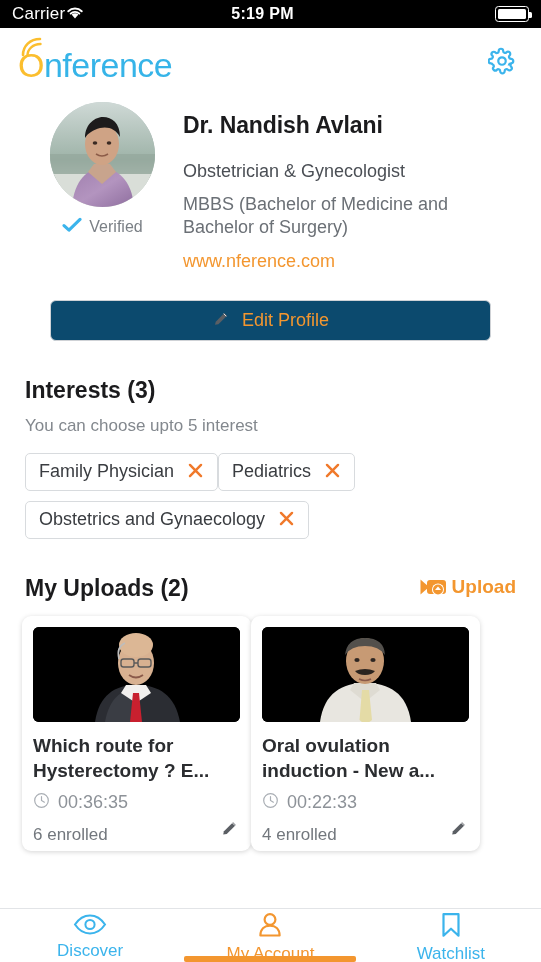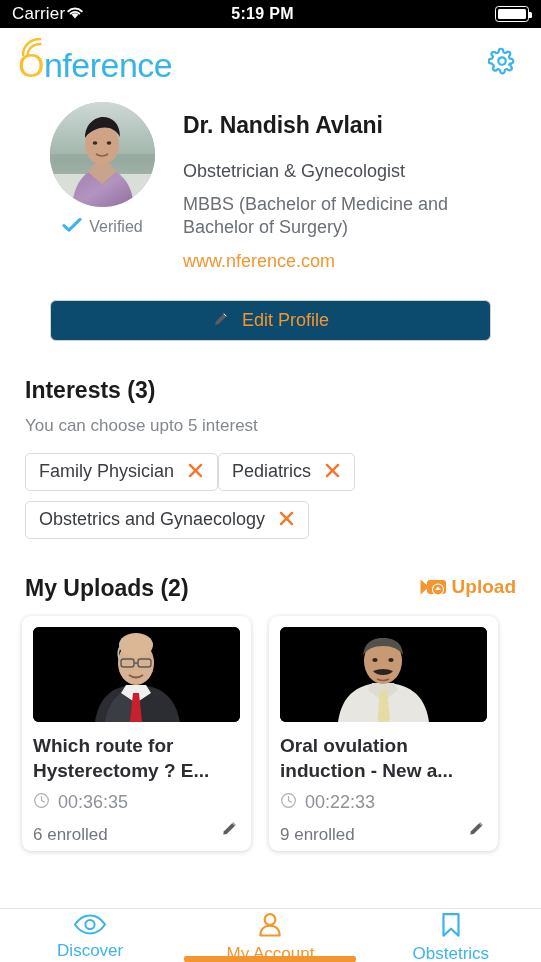--- a/index.html
+++ b/index.html
@@ -94,21 +94,21 @@
   .add-chip {
     border:1px solid #F3962F; border-radius:6px;
     padding:8px 14px; color:#F3962F; font-size:17px;
     background:#fff; cursor:pointer; display:flex; align-items:center;
   }
 
   
   #uploads-head { margin-top:36px; display:flex; align-items:center; justify-content:space-between; }
   .upload-btn { display:flex; gap:3px; cursor:pointer; }
   .upload-label { color:#F3962F; font-size:19px; font-weight:bold; }
-  .cards { display:flex; gap:18px; padding:0 22px; margin-top:14px; }
+  .cards { display:flex; padding:0 22px; margin-top:14px; }
   .card {
     width:229px; background:#fff; border-radius:9px;
     box-shadow:0 1px 5px rgba(0,0,0,0.17);
     padding:11px 11px 6px 11px; position:relative;
   }
   .thumb {
     height:95px; background:#000; border-radius:6px;
     overflow:hidden; position:relative;
   }
   .card-title {
@@ -346,21 +346,21 @@
       <div class="card-dur">
         <span class="clock-icon">
           <svg width="17" height="17" viewBox="0 0 20 20">
             <circle cx="10" cy="10" r="8" fill="none" stroke="#a9aeb4" stroke-width="1.4"></circle>
             <path d="M10 5.5 L10 10 L13.4 12" stroke="#a9aeb4" stroke-width="1.4" fill="none" stroke-linecap="round"></path>
           </svg>
         </span>
         <span class="card-dur-text">00:22:33</span>
       </div>
       <div class="card-foot">
-        <span class="card-enrolled">9 enrolled</span>
+        <span class="card-enrolled">4 enrolled</span>
         <span class="card-edit">
           <svg width="19" height="19" viewBox="0 0 24 24">
             <path d="M4 19.5 L5 15.5 L16.5 4 L20 7.5 L8.5 19 Z" fill="#5b5f64"></path>
             <path d="M15.6 4.9 L19.1 8.4" stroke="#fff" stroke-width="1.1"></path>
           </svg>
         </span>
       </div>
     </div>
   </div>
 
@@ -383,17 +383,17 @@
       </span>
       <span class="tab-label">My Account</span>
       <span class="tab-underline"></span>
     </div>
     <div class="tab tab-inactive">
       <span>
         <svg width="22" height="26" viewBox="0 0 22 26">
           <path d="M3.5 2.2 h15 v21.5 l-7.5 -7 -7.5 7 Z" fill="none" stroke="#3BB4EC" stroke-width="2.2" stroke-linejoin="round"></path>
         </svg>
       </span>
-      <span class="tab-label">Obstetrics</span>
+      <span class="tab-label">Watchlist</span>
     </div>
   </div>
 
 </div>
 
 </body></html>

